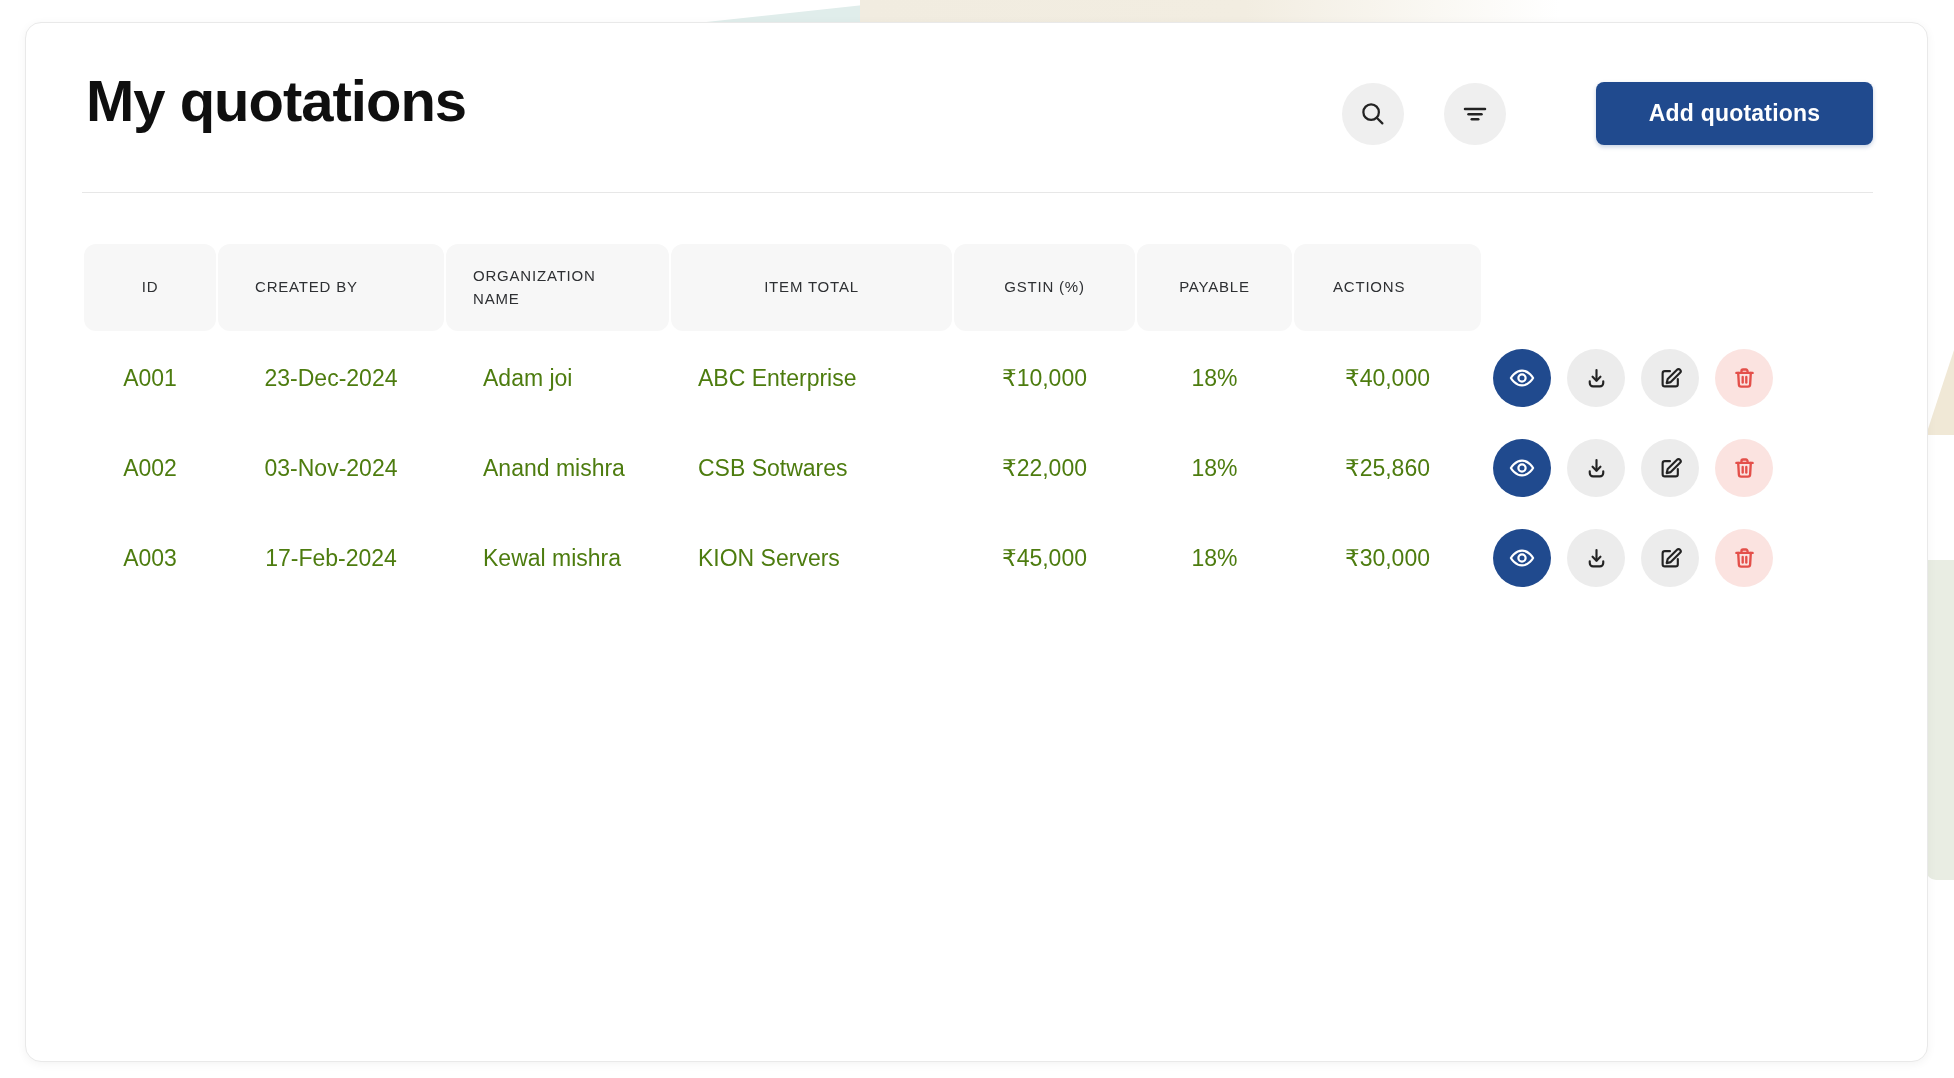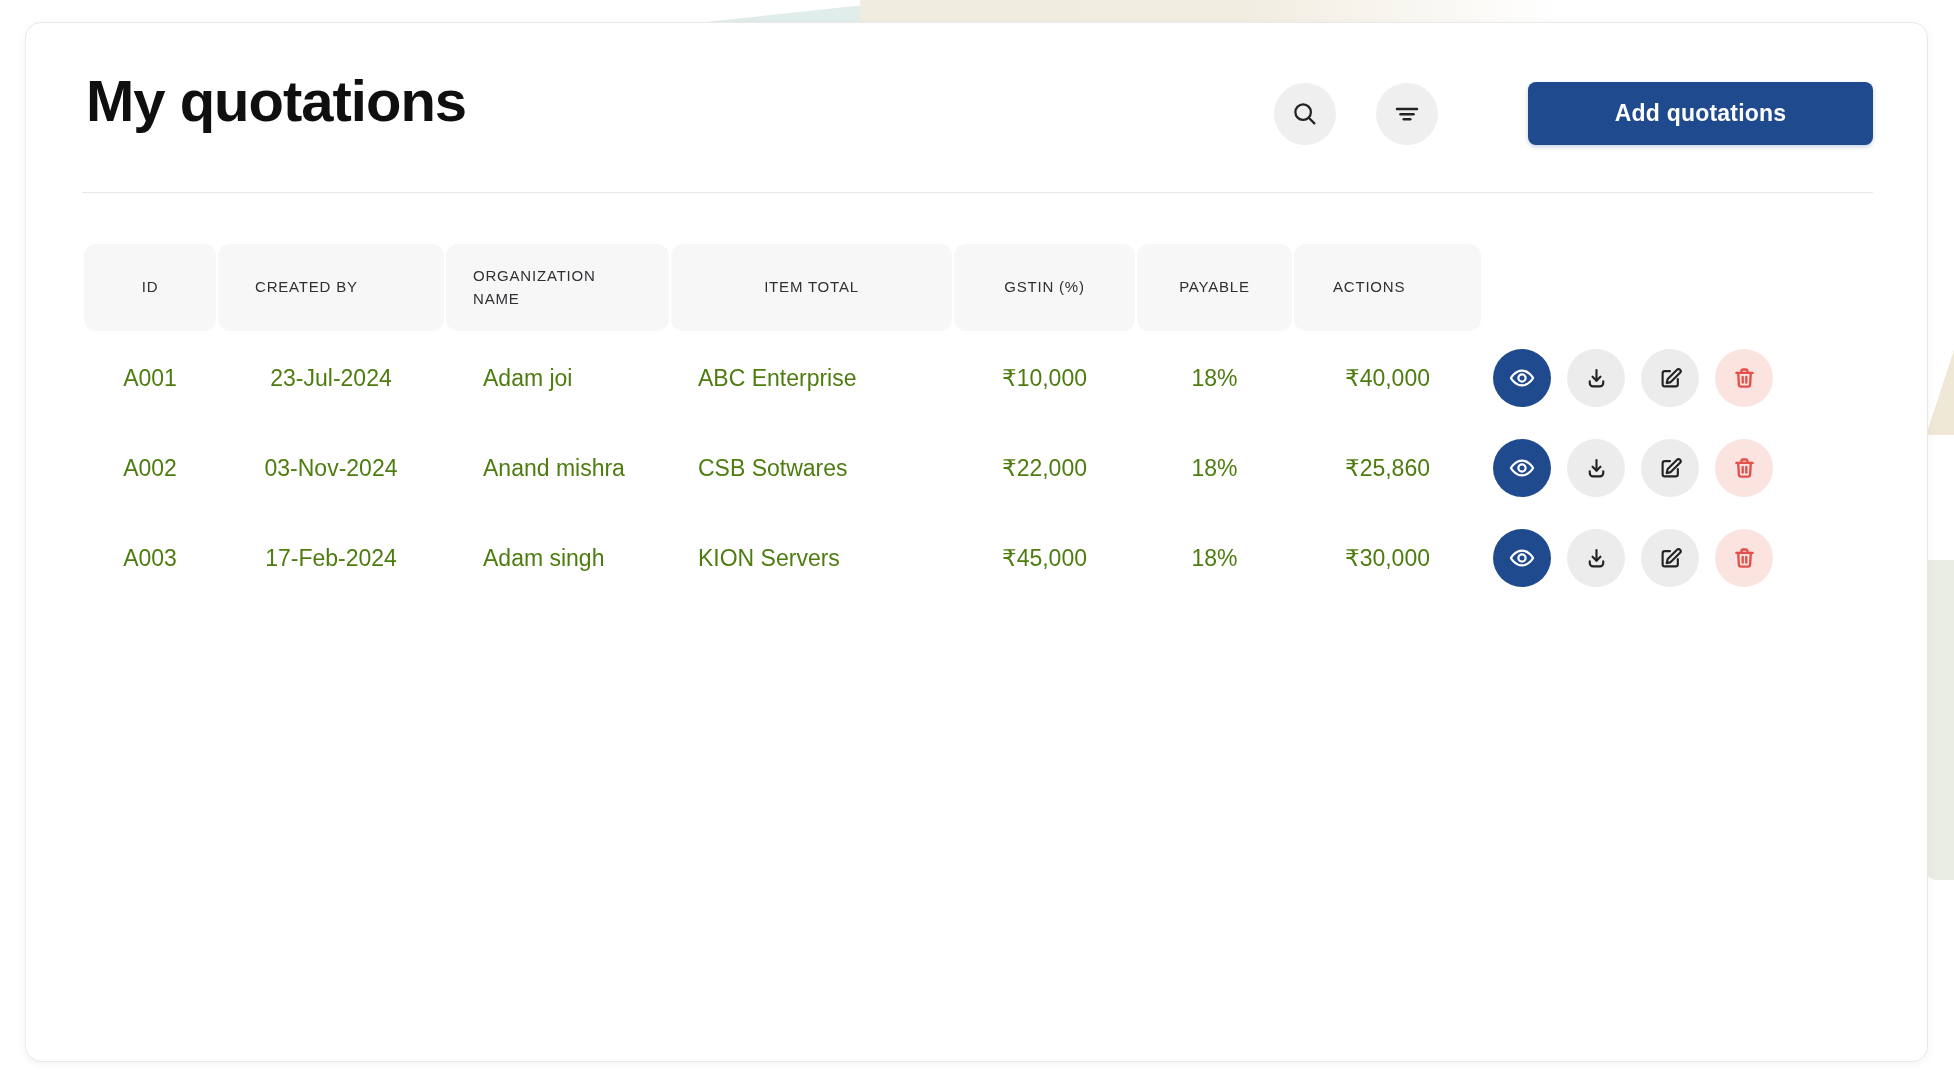--- a/index.html
+++ b/index.html
@@ -23,21 +23,21 @@
 
   .card-header { display:flex; align-items:flex-start; justify-content:space-between;
                  padding:46px 54px 0 60px; }
   .page-title { font-size:58px; font-weight:700; color:#0f0f0f; letter-spacing:-1px; line-height:1.1; }
 
   .header-actions { display:flex; align-items:center; gap:20px; margin-top:13px; }
   .icon-btn { width:62px; height:62px; border-radius:50%; background:#efefef; border:none;
               display:flex; align-items:center; justify-content:center; cursor:pointer; }
   .icon-btn + .icon-btn { margin-left:20px; }
   .icon-btn svg { display:block; }
-  .add-btn { margin-left:70px; width:345px; height:63px; border:none; border-radius:8px;
+  .add-btn { margin-left:70px; width:277px; height:63px; border:none; border-radius:8px;
              background:#204a8e; color:#ffffff; font-size:23px; font-weight:700;
              font-family:inherit; cursor:pointer; letter-spacing:0.2px;
              box-shadow:0 2px 4px rgba(32,74,142,0.25); }
 
   .divider { height:1px; background:#e7e7e7; margin:47px 54px 0 56px; }
 
   .table-wrap { margin:51px 0 0 58px; width:1813px; }
   .thead, .tr { display:grid;
     grid-template-columns:132px 226px 223px 281px 181px 155px 187px 295px;
     column-gap:2px; }
@@ -119,21 +119,21 @@
       <div class="th col-payable">
         <span class="hdr-label">PAYABLE</span>
         </div>
       <div class="th col-actions left">
         <span class="hdr-label">ACTIONS</span>
         </div>
     </div>
     <div class="tbody">
   <div class="tr">
     <div class="td col-id">A001</div>
-    <div class="td col-date">23-Jul-2024</div>
+    <div class="td col-date">23-Dec-2024</div>
     <div class="td col-created left">Adam joi</div>
     <div class="td col-org left">ABC Enterprise</div>
     <div class="td col-item">₹10,000</div>
     <div class="td col-gstin">18%</div>
     <div class="td col-payable">₹40,000</div>
     <div class="td col-actions">
       <button class="action-btn view">
         <svg width="28" height="28" viewBox="0 0 24 24" fill="none" stroke="#ffffff" stroke-width="1.9" stroke-linecap="round" stroke-linejoin="round">
           <path d="M2.5 12s3.6-6.4 9.5-6.4S21.5 12 21.5 12s-3.6 6.4-9.5 6.4S2.5 12 2.5 12z"></path>
           <circle cx="12" cy="12" r="3.1"></circle>
@@ -200,21 +200,21 @@
           <line x1="10.4" y1="10.6" x2="10.4" y2="15.6"></line>
           <line x1="13.6" y1="10.6" x2="13.6" y2="15.6"></line>
         </svg>
       </button>
     </div>
   </div>
 
   <div class="tr">
     <div class="td col-id">A003</div>
     <div class="td col-date">17-Feb-2024</div>
-    <div class="td col-created left">Adam singh</div>
+    <div class="td col-created left">Kewal mishra</div>
     <div class="td col-org left">KION Servers</div>
     <div class="td col-item">₹45,000</div>
     <div class="td col-gstin">18%</div>
     <div class="td col-payable">₹30,000</div>
     <div class="td col-actions">
       <button class="action-btn view">
         <svg width="28" height="28" viewBox="0 0 24 24" fill="none" stroke="#ffffff" stroke-width="1.9" stroke-linecap="round" stroke-linejoin="round">
           <path d="M2.5 12s3.6-6.4 9.5-6.4S21.5 12 21.5 12s-3.6 6.4-9.5 6.4S2.5 12 2.5 12z"></path>
           <circle cx="12" cy="12" r="3.1"></circle>
         </svg>

